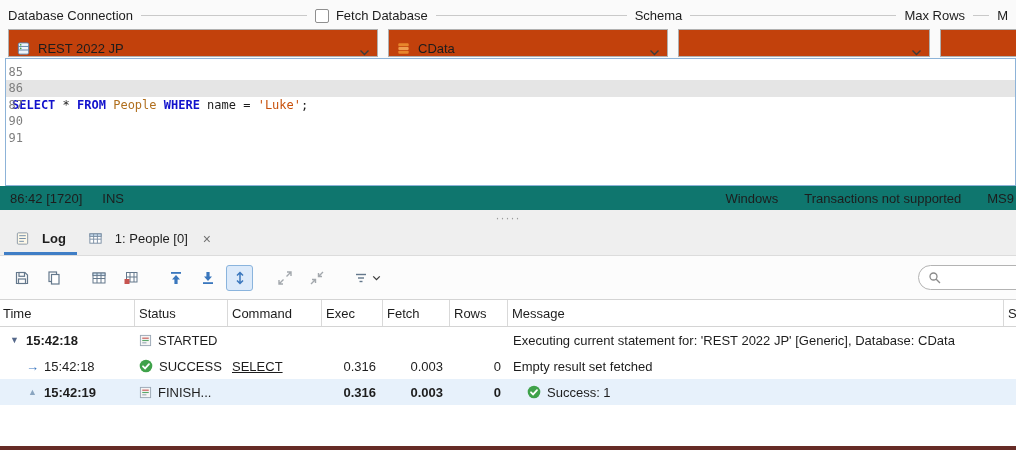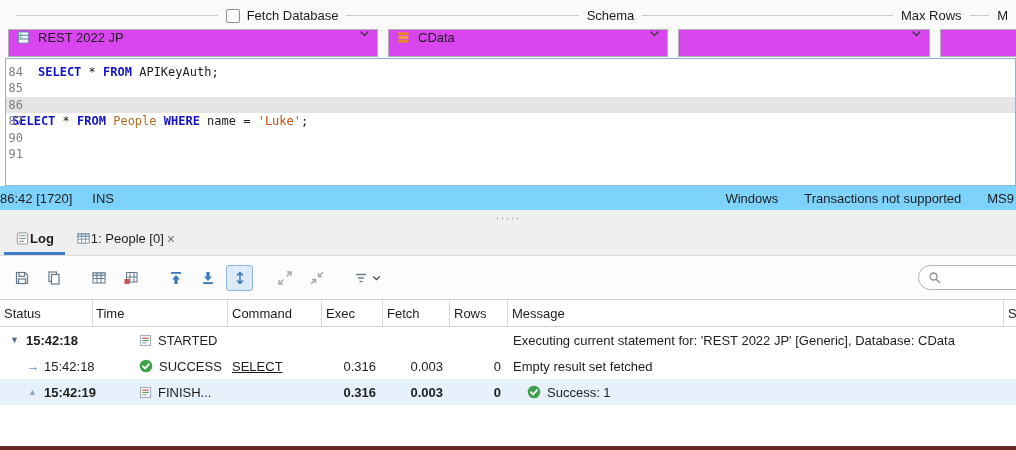--- a/index.html
+++ b/index.html
@@ -8,48 +8,48 @@
   .app { position: relative; width: 1016px; height: 450px; display: flex; flex-direction: column; overflow: hidden; }
   .app > * { flex: none; }
 
   
   .topbar { background: #fafafa; padding-top: 3px; }
   .labels-row { display: flex; align-items: center; height: 25px; padding: 0 8px; white-space: nowrap; }
   .lbl { flex: none; }
   .hsep { border-top: 1px solid #c9c9c9; height: 0; margin: 0 8px; }
   .checkbox { width: 14px; height: 14px; border: 1px solid #8f8f8f; border-radius: 2px; background: #fff; margin-right: 7px; flex: none; }
   .controls-row { display: flex; align-items: center; height: 30px; padding-left: 8px; gap: 10px; }
-  .combo, .textfield { height: 28px; background: #d946ef; border: 1px solid #b0b0b0; display: flex; align-items: flex-start; padding: 0 7px; gap: 7px; white-space: nowrap; flex: none; }
+  .combo, .textfield { height: 28px; background: #c2410c; border: 1px solid #b0b0b0; display: flex; align-items: flex-end; padding: 0 7px; gap: 7px; white-space: nowrap; flex: none; }
   .combo .chev { margin-left: auto; display: flex; }
   .cicon { display: inline-flex; flex: none; align-items: center; }
   .sliver { flex: 1 1 auto; min-width: 10px; border-right: none; }
   input.tf { border: none; outline: none; width: 100%; font: inherit; background: transparent; }
 
   
   .editor { margin-left: 5px; border: 1px solid #8db3d8; background: #fff; height: 128px; overflow: hidden;
     font-family: "DejaVu Sans Mono", "Liberation Mono", monospace; font-size: 12px; padding-top: 5px; }
   .ed-line { display: flex; height: 16.4px; line-height: 16.4px; }
   .ed-line.hl { background: #e5e5e5; flex-direction: column; }
   .ed-num { width: 26px; flex: none; text-align: right; padding-right: 9px; color: #7e7e7e; }
   .ed-code { padding-left: 6px; white-space: pre; }
   .tok-kw { color: #1212cc; font-weight: bold; }
   .tok-ident { color: #b06f1e; }
   .tok-str { color: #c8500a; }
   .tok-plain { color: #1d1d1d; }
 
   
-  .statusbar { height: 24px; background: #7dd3fc; display: flex; align-items: center; }
+  .statusbar { height: 24px; background: #0f766e; display: flex; align-items: center; padding-left: 10px; }
   .sb-left { display: flex; gap: 20px; }
   .sb-right { margin-left: auto; display: flex; gap: 26px; padding-right: 2px; }
   .splitter { height: 15px; background: #efefef; display: flex; align-items: center; justify-content: center;
     color: #9a9a9a; letter-spacing: 1px; font-size: 12px; line-height: 8px; }
 
   
   .tabbar { height: 31px; background: #efefef; display: flex; align-items: stretch; padding-left: 4px; border-bottom: 1px solid #dcdcdc; }
-  .tab { display: flex; align-items: center; gap: 0; padding: 0 11px; border-bottom: 3px solid transparent; }
+  .tab { display: flex; align-items: center; gap: 12px; padding: 0 11px; border-bottom: 3px solid transparent; }
   .tab.active { border-bottom-color: #3f7ec6; font-weight: bold; }
   .tab .close { color: #707070; margin-left: 3px; font-size: 14px; font-weight: normal; }
 
   
   .log-toolbar { height: 43px; background: #fcfcfc; display: flex; align-items: center; gap: 5px; padding-left: 8px; position: relative; }
   .tbtn { width: 27px; height: 26px; display: flex; align-items: center; justify-content: center; border: 1px solid transparent; border-radius: 3px; flex: none; }
   .tbtn.pressed { background: #dceafa; border-color: #8ab4dd; }
   .tgap { width: 8px; flex: none; }
   .search { position: absolute; right: -14px; top: 9px; width: 112px; height: 25px; border: 1px solid #b3b3b3;
     border-radius: 13px; background: #fff; display: flex; align-items: center; gap: 5px; padding: 0 9px; }
@@ -82,20 +82,21 @@
   .filler { flex: 1 1 auto; background: #fff; }
   .bottom-bar { height: 4px; background: #662b26; }
 </style>
 </head>
 <body>
 
 <div class="app">
 
   <div class="topbar">
     <div class="labels-row">
+      <span class="lbl">Database Connection</span>
       <div class="hsep" style="flex:1.65"></div>
       <span class="checkbox"></span>
       <span class="lbl">Fetch Database</span>
       <div class="hsep" style="flex:1.9"></div>
       <span class="lbl">Schema</span>
       <div class="hsep" style="flex:2.05"></div>
       <span class="lbl">Max Rows</span>
       <div class="hsep" style="flex:0.16"></div>
       <span class="lbl">M</span>
     </div>
@@ -140,24 +141,20 @@
             </svg>
           </span>
       </div>
       <div class="combo sliver"></div>
     </div>
   </div>
 
   <div class="editor">
     <div id="editor-lines">
         <div class="ed-line">
-          <span class="ed-num">84</span>
-          <span class="ed-code"><span class="tok-kw">SELECT</span><span class="tok-plain"> * </span><span class="tok-kw">FROM</span><span class="tok-plain"> APIKeyAuth;</span></span>
-        </div>
-        <div class="ed-line">
           <span class="ed-num">85</span>
           <span class="ed-code"></span>
         </div>
         <div class="ed-line hl">
           <span class="ed-num">86</span>
           <span class="ed-code"><span class="tok-kw">SELECT</span><span class="tok-plain"> * </span><span class="tok-kw">FROM</span><span class="tok-ident"> People </span><span class="tok-kw">WHERE</span><span class="tok-plain"> name = </span><span class="tok-str">'Luke'</span><span class="tok-plain">;</span></span>
         </div>
         <div class="ed-line">
           <span class="ed-num">87</span>
           <span class="ed-code"></span>
@@ -316,22 +313,22 @@
           <svg width="14" height="14" viewBox="0 0 14 14" fill="none" stroke="#8a8a8a" stroke-width="1.3">
             <circle cx="5.5" cy="5.5" r="3.5"></circle>
             <line x1="8.2" y1="8.2" x2="12" y2="12"></line>
           </svg>
         </span>
       <input placeholder="" style="">
     </div>
   </div>
 
   <div id="log-header" class="lt-header">
+      <div class="cell col-time" style="padding-left: 3px;">Time</div>
       <div class="cell col-status">Status</div>
-      <div class="cell col-time" style="padding-left: 3px;">Time</div>
       <div class="cell col-command">Command</div>
       <div class="cell col-exec">Exec</div>
       <div class="cell col-fetch">Fetch</div>
       <div class="cell col-rows">Rows</div>
       <div class="cell col-message">Message</div>
       <div class="cell col-s">S</div>
     </div>
   <div id="log-body">
       <div class="lt-row">
         <div class="cell col-time" style="padding-left: 6px;">

